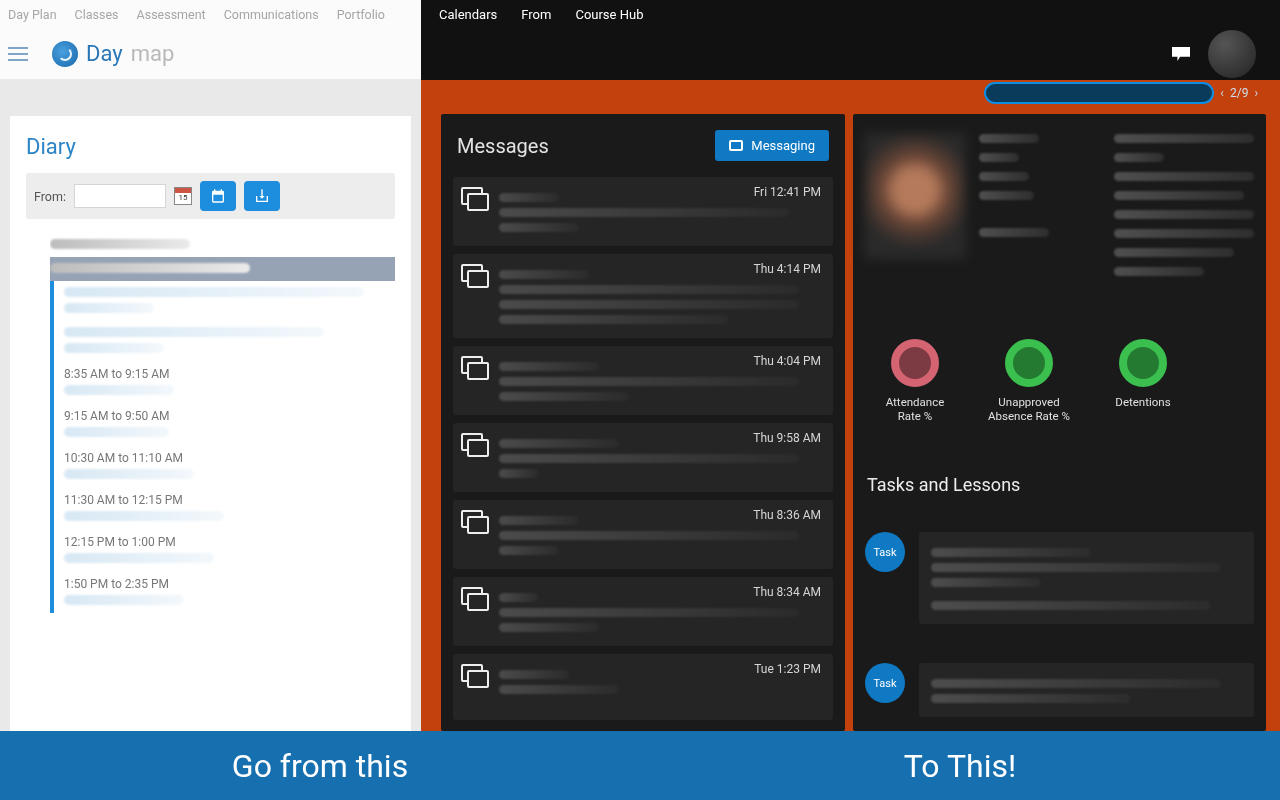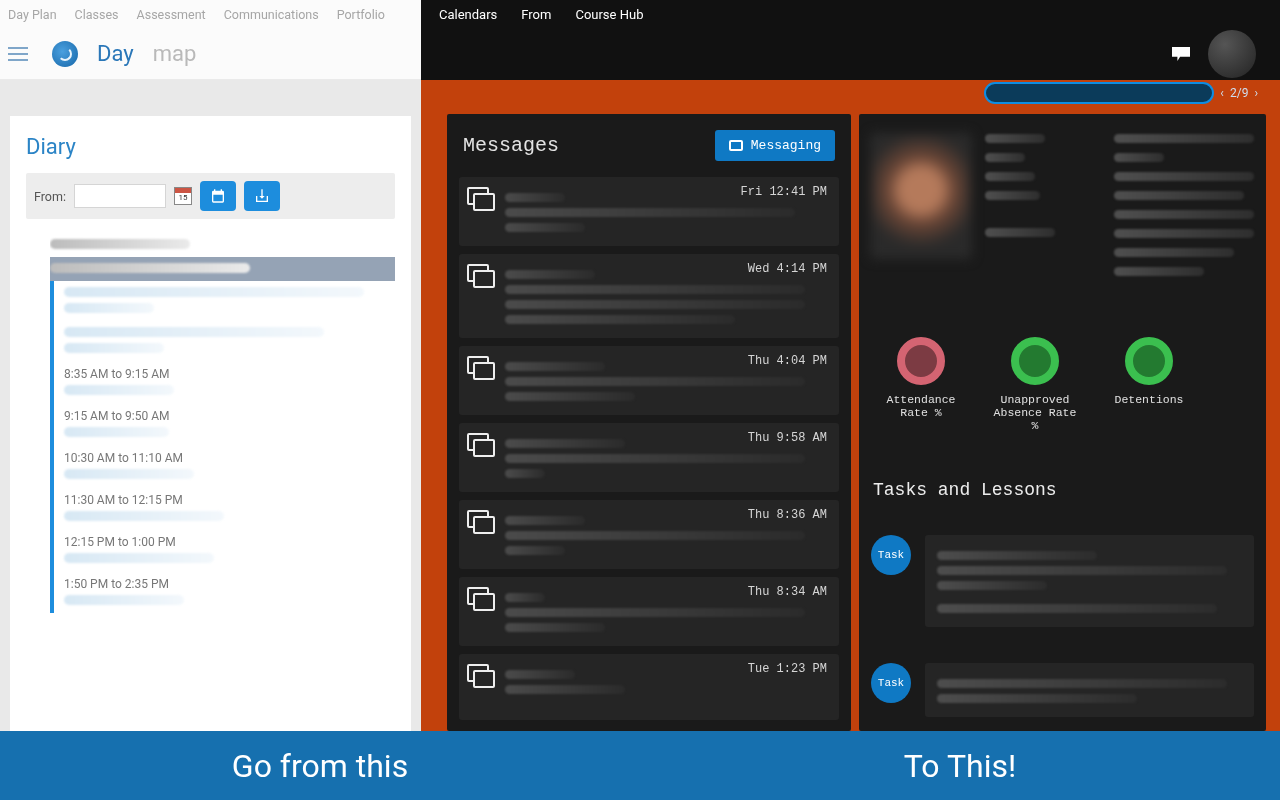--- a/index.html
+++ b/index.html
@@ -37,21 +37,21 @@
     gap: 10px;
     border-bottom: 1px solid #eaeaea;
   }
   .hamburger {
     width: 20px; height: 14px;
     display: flex; flex-direction: column; justify-content: space-between;
     cursor: pointer;
   }
   .hamburger span { height: 2px; background: #7fa6c9; }
   .logo {
-    display: flex; align-items: center; gap: 19px;
+    display: flex; align-items: center; gap: 8px;
     margin-left: 14px;
     font-size: 22px; font-weight: 400;
     color: #2a77b8;
   }
   .logo .circle {
     width: 26px; height: 26px; border-radius: 50%;
     background: radial-gradient(circle at 40% 40%, #4aa0df 0%, #1666a8 100%);
     position: relative;
   }
   .logo .circle::after {
@@ -157,23 +157,22 @@
     border: 2px solid #0f8de2;
     border-radius: 12px;
     background: #0b3b5a;
   }
   .pager span { color: #cfdff0; font-size: 12px; }
   .chev { color: #cfdff0; font-size: 14px; cursor: pointer; padding: 0 2px; }
 
   .cols {
     flex: 1;
     display: flex; gap: 8px;
-    padding: 34px 14px 0 26px;
+    padding: 34px 14px 0 20px;
     overflow: hidden;
-    font-family: Liberation Mono, monospace;
   }
   .panel {
     background: #1a1a1a;
     border-radius: 2px;
     padding: 12px 12px 0 12px;
     display: flex; flex-direction: column;
   }
   .panel.messages { width: 404px; }
   .panel.profile { flex: 1; justify-content: space-between; }
 
@@ -413,21 +412,21 @@
         <div class="msg-list">
           <div class="msg">
             <div class="micon"></div>
             <div class="mtime">Fri 12:41 PM</div>
             <div class="mline" style="width:60px"></div>
             <div class="mline" style="width:290px"></div>
             <div class="mline" style="width:80px"></div>
           </div>
           <div class="msg">
             <div class="micon"></div>
-            <div class="mtime">Wed 4:14 PM</div>
+            <div class="mtime">Thu 4:14 PM</div>
             <div class="mline" style="width:90px"></div>
             <div class="mline" style="width:300px"></div>
             <div class="mline" style="width:300px"></div>
             <div class="mline" style="width:230px"></div>
           </div>
           <div class="msg">
             <div class="micon"></div>
             <div class="mtime">Thu 4:04 PM</div>
             <div class="mline" style="width:100px"></div>
             <div class="mline" style="width:300px"></div>

